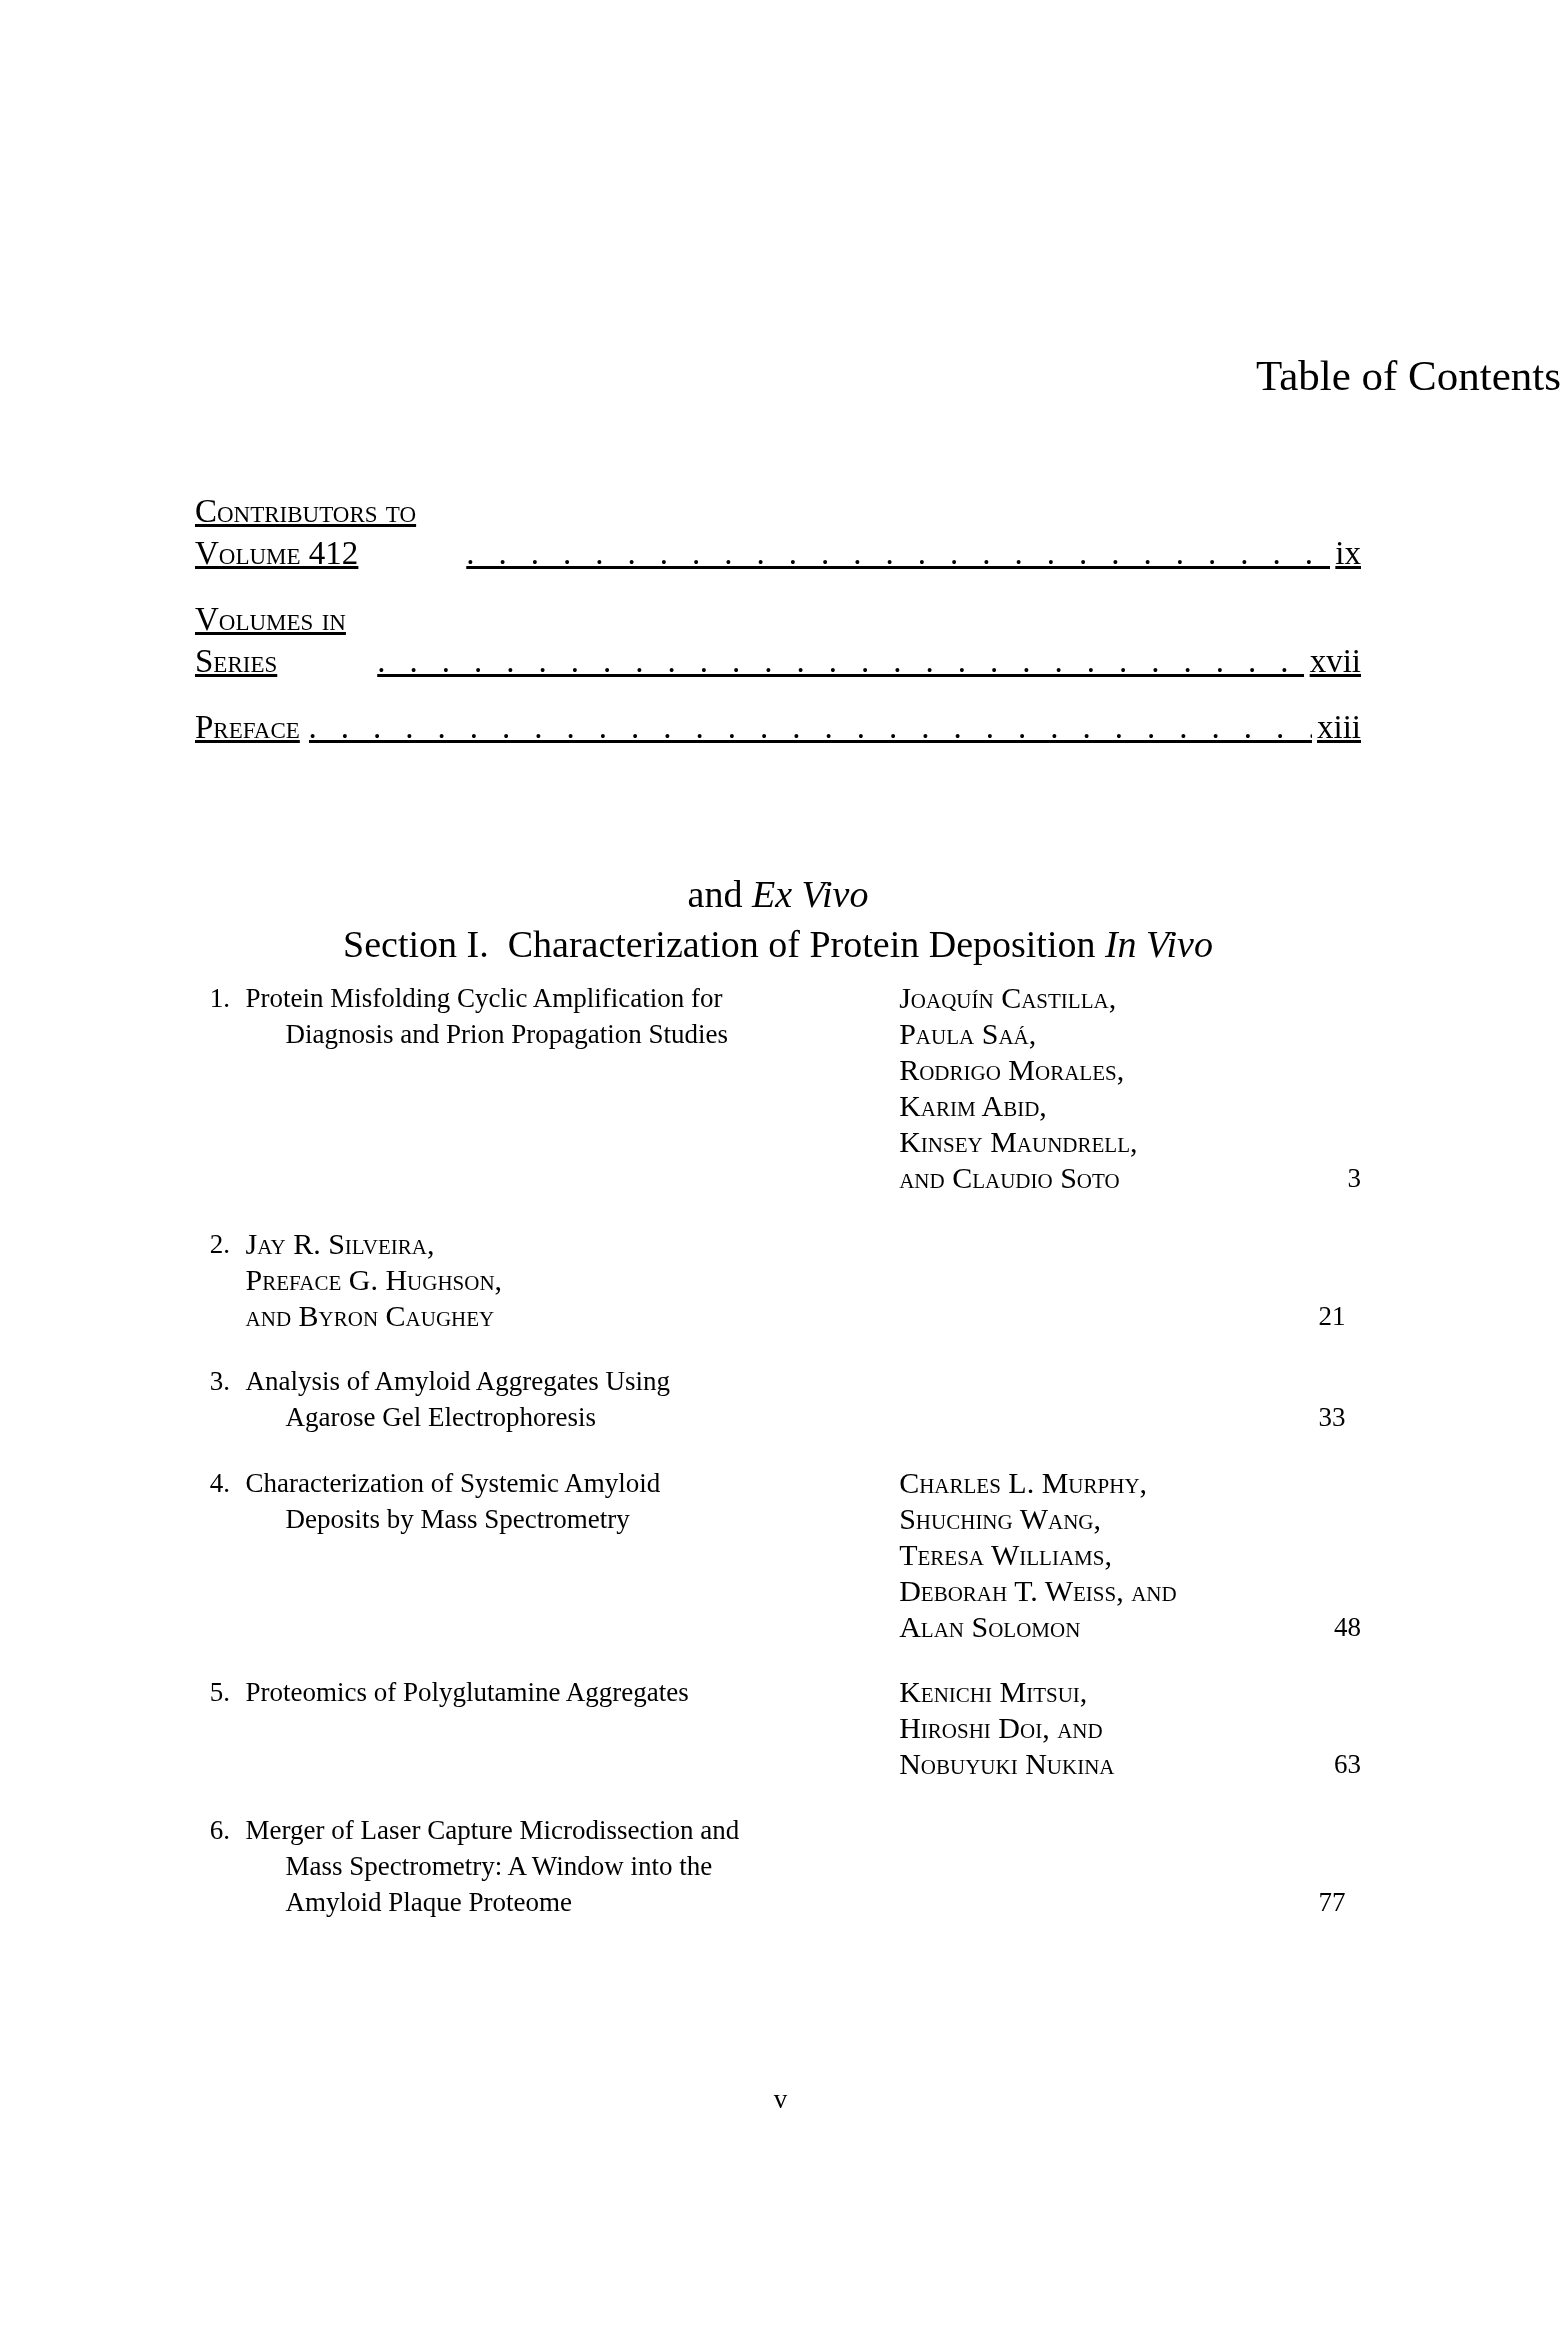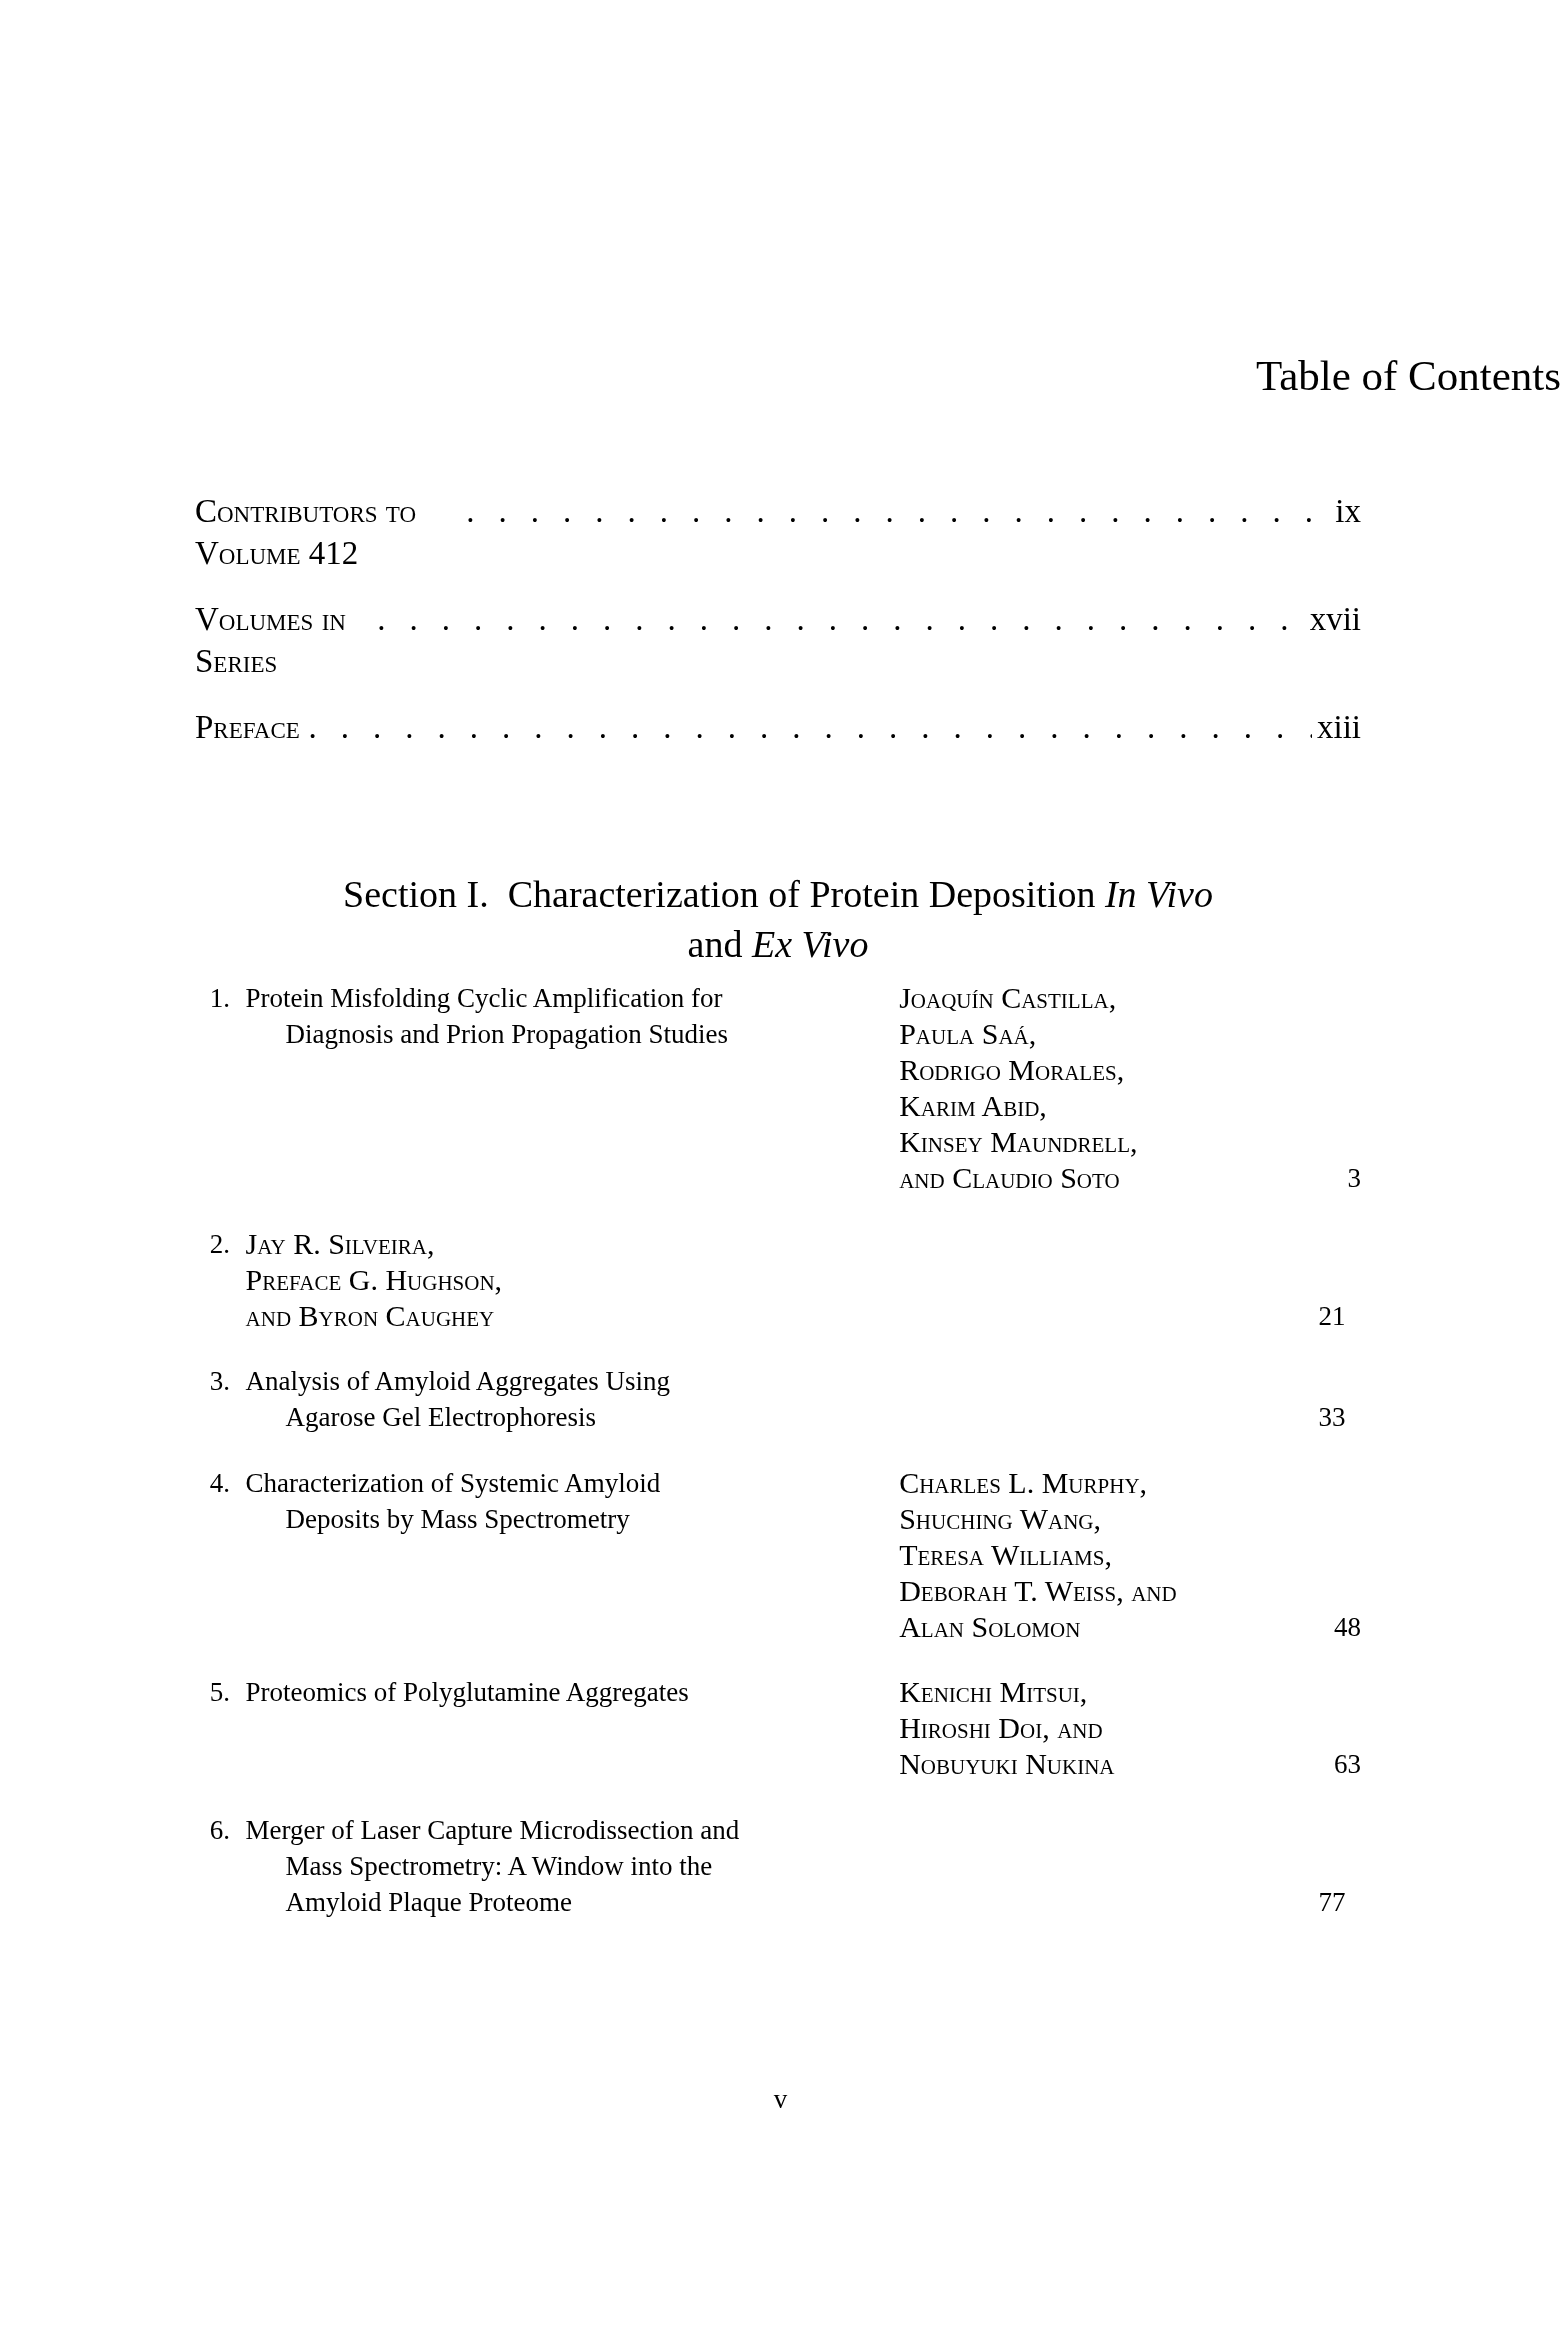--- a/index.html
+++ b/index.html
@@ -21,24 +21,25 @@
     line-height: 49px;
     font-weight: normal;
   }
   .content {
     margin-left: 195px;
     margin-right: 200px;
   }
   .front-matter { margin-top: 90px; }
   .fm-row {
     display: flex;
-    align-items: flex-start;
+    align-items: flex-end;
     font-size: 33px;
     line-height: 42px;
     margin-bottom: 24px;
+    text-decoration: underline;
   }
   .fm-row:last-child { margin-bottom: 0; }
   .sc { font-variant: small-caps; }
   .leader {
     flex: 1 1 auto;
     overflow: hidden;
     white-space: nowrap;
     margin: 0 5.2px 0 8.7px;
     min-width: 35px;
   }
@@ -111,22 +112,22 @@
         <span class="fm-page">xvii</span>
       </div>
       <div class="fm-row">
         <span class="sc">Preface</span>
         <span class="leader"></span>
         <span class="fm-page">xiii</span>
       </div>
     </div>
 
     <div class="section-heading">
+      <div><span>and </span><i>Ex Vivo</i></div>
       <div><span>Section I.&nbsp; Characterization of Protein Deposition </span><i>In Vivo</i></div>
-      <div><span>and </span><i>Ex Vivo</i></div>
     </div>
 
     <div class="entries">
 
       <div class="entry">
         <span class="entry-num">1.</span>
         <span class="entry-title">Protein Misfolding Cyclic Amplification for
 Diagnosis and Prion Propagation Studies</span>
         <span class="entry-authors">Joaquín Castilla,
 Paula Saá,

